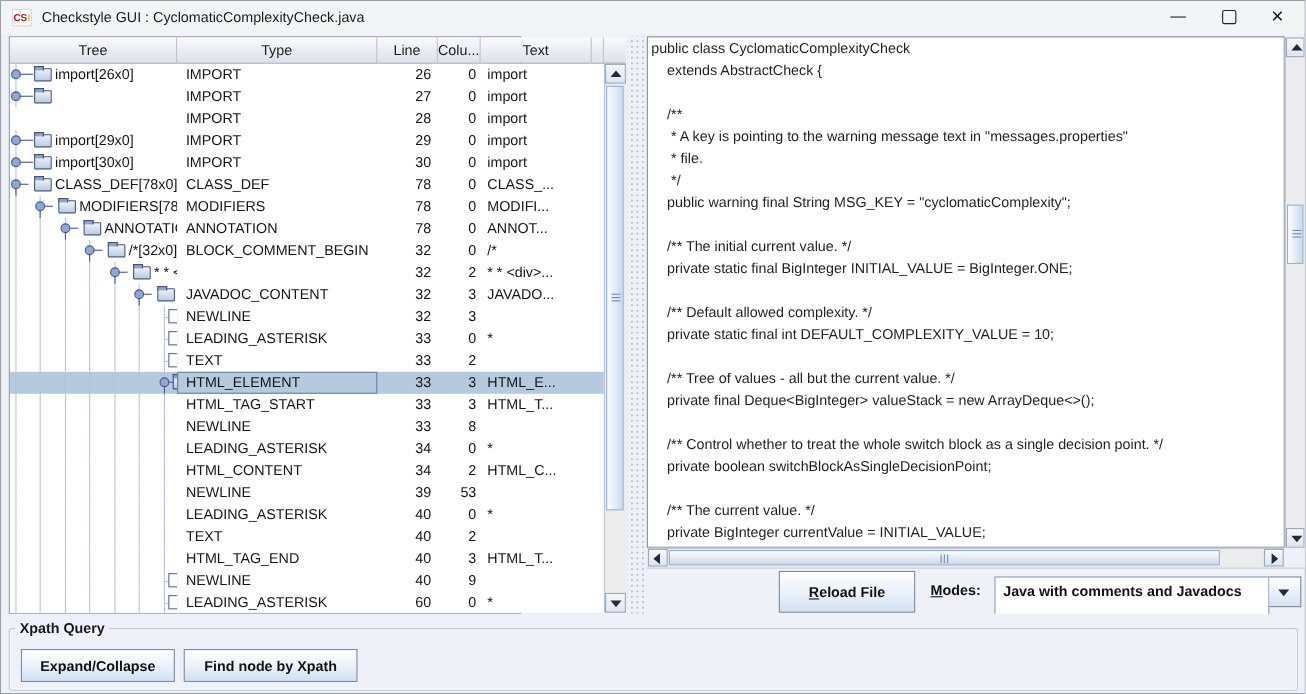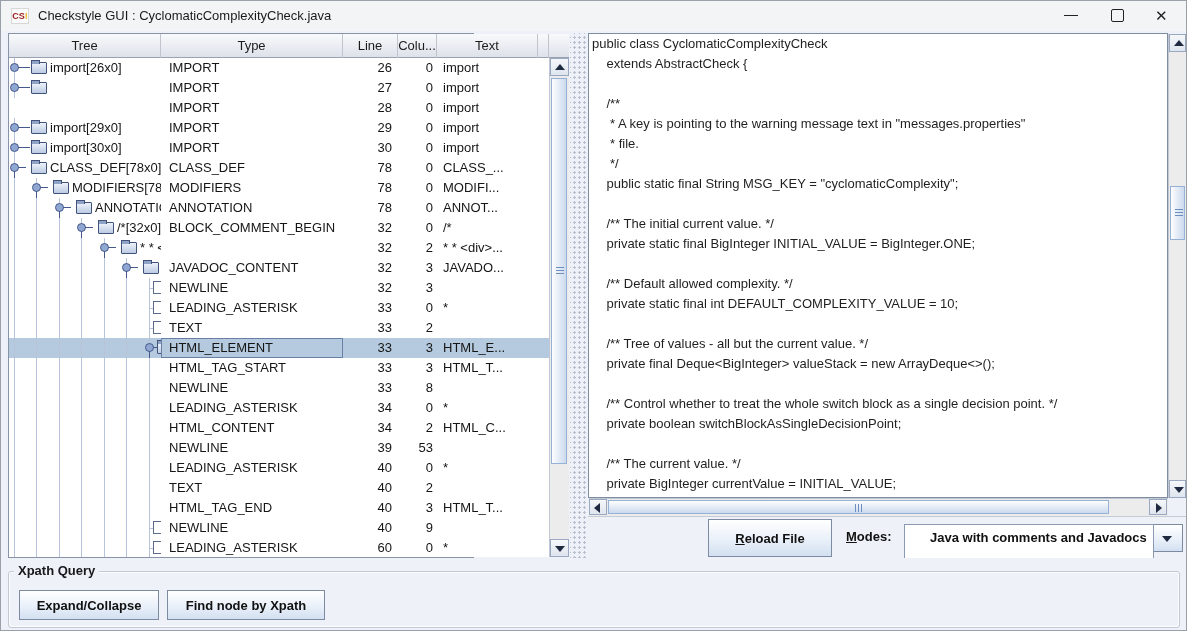--- a/index.html
+++ b/index.html
@@ -63,21 +63,21 @@
               background-image:radial-gradient(#b9bfce 1px, transparent 1.2px); background-size:5px 5px; background-position:2px 2px; }
 
   
   .right-panel { position:absolute; left:587px; top:32px; width:600px; height:525px; background:#eef1f7; }
   .code-area { position:absolute; left:0; top:0; width:580px; height:465px; background:#fff; border:1px solid #7f8da3; overflow:hidden; }
   .code-line { height:20px; line-height:20px; font-size:13px; color:#1f1f1f; white-space:pre; font-family:"Liberation Sans", sans-serif; padding-left:3px; }
   .btn-row { position:absolute; left:0; top:483px; width:600px; height:42px; border-top:1px solid #c6ccd6; }
   .btn { position:absolute; background:linear-gradient(180deg,#ffffff,#e9f0f9 55%,#d3e0f1); border:1px solid #7c8aa2; font-weight:bold; font-size:13px; color:#111; text-align:center; font-family:"Liberation Sans", sans-serif; }
   .modes-label { position:absolute; left:258px; top:12px; font-weight:bold; font-size:13px; color:#111; }
   .combo { position:absolute; left:316px; top:7px; width:279px; height:28px; display:flex; }
-  .combo-text { width:250px; height:45px; background:#fff; border:1px solid #8a9ab5; font-weight:bold; font-size:13px; line-height:26px; padding-left:25px; white-space:nowrap; overflow:hidden; color:#111; }
+  .combo-text { width:250px; height:45px; background:#fff; border:1px solid #8a9ab5; font-weight:bold; font-size:13px; line-height:26px; padding-left:7px; white-space:nowrap; overflow:hidden; color:#111; }
   .combo-arrow { position:relative; width:29px; height:28px; background:linear-gradient(180deg,#ffffff,#e9f0f9 55%,#d3e0f1); border:1px solid #7c8aa2; border-left:none; }
   .combo-arrow .tri.down { left:8px; top:11px; }
 
   
   .xpath-panel { position:absolute; left:0; top:557px; width:1187px; height:74px; background:#eef1f7; }
   .group-border { position:absolute; left:7px; top:13px; width:1172px; height:57px; border:1px solid #c3c9d3; border-radius:3px; box-shadow:inset 0 0 0 1px #fdfdfe; }
   .group-title { position:absolute; left:13px; top:5px; background:#eef1f7; padding:0 4px; font-weight:bold; font-size:13px; color:#17181c; }
   u { text-decoration:underline; }
 </style>
 </head>
@@ -492,21 +492,21 @@
 
   <div class="right-panel">
     <div class="code-area">
         <div class="code-line">public class CyclomaticComplexityCheck</div>
         <div class="code-line">    extends AbstractCheck {</div>
         <div class="code-line"></div>
         <div class="code-line">    /**</div>
         <div class="code-line">     * A key is pointing to the warning message text in "messages.properties"</div>
         <div class="code-line">     * file.</div>
         <div class="code-line">     */</div>
-        <div class="code-line">    public static final String MSG_KEY = "cyclomaticComplexity";</div>
+        <div class="code-line">    public warning final String MSG_KEY = "cyclomaticComplexity";</div>
         <div class="code-line"></div>
         <div class="code-line">    /** The initial current value. */</div>
         <div class="code-line">    private static final BigInteger INITIAL_VALUE = BigInteger.ONE;</div>
         <div class="code-line"></div>
         <div class="code-line">    /** Default allowed complexity. */</div>
         <div class="code-line">    private static final int DEFAULT_COMPLEXITY_VALUE = 10;</div>
         <div class="code-line"></div>
         <div class="code-line">    /** Tree of values - all but the current value. */</div>
         <div class="code-line">    private final Deque&lt;BigInteger&gt; valueStack = new ArrayDeque&lt;&gt;();</div>
         <div class="code-line"></div>

